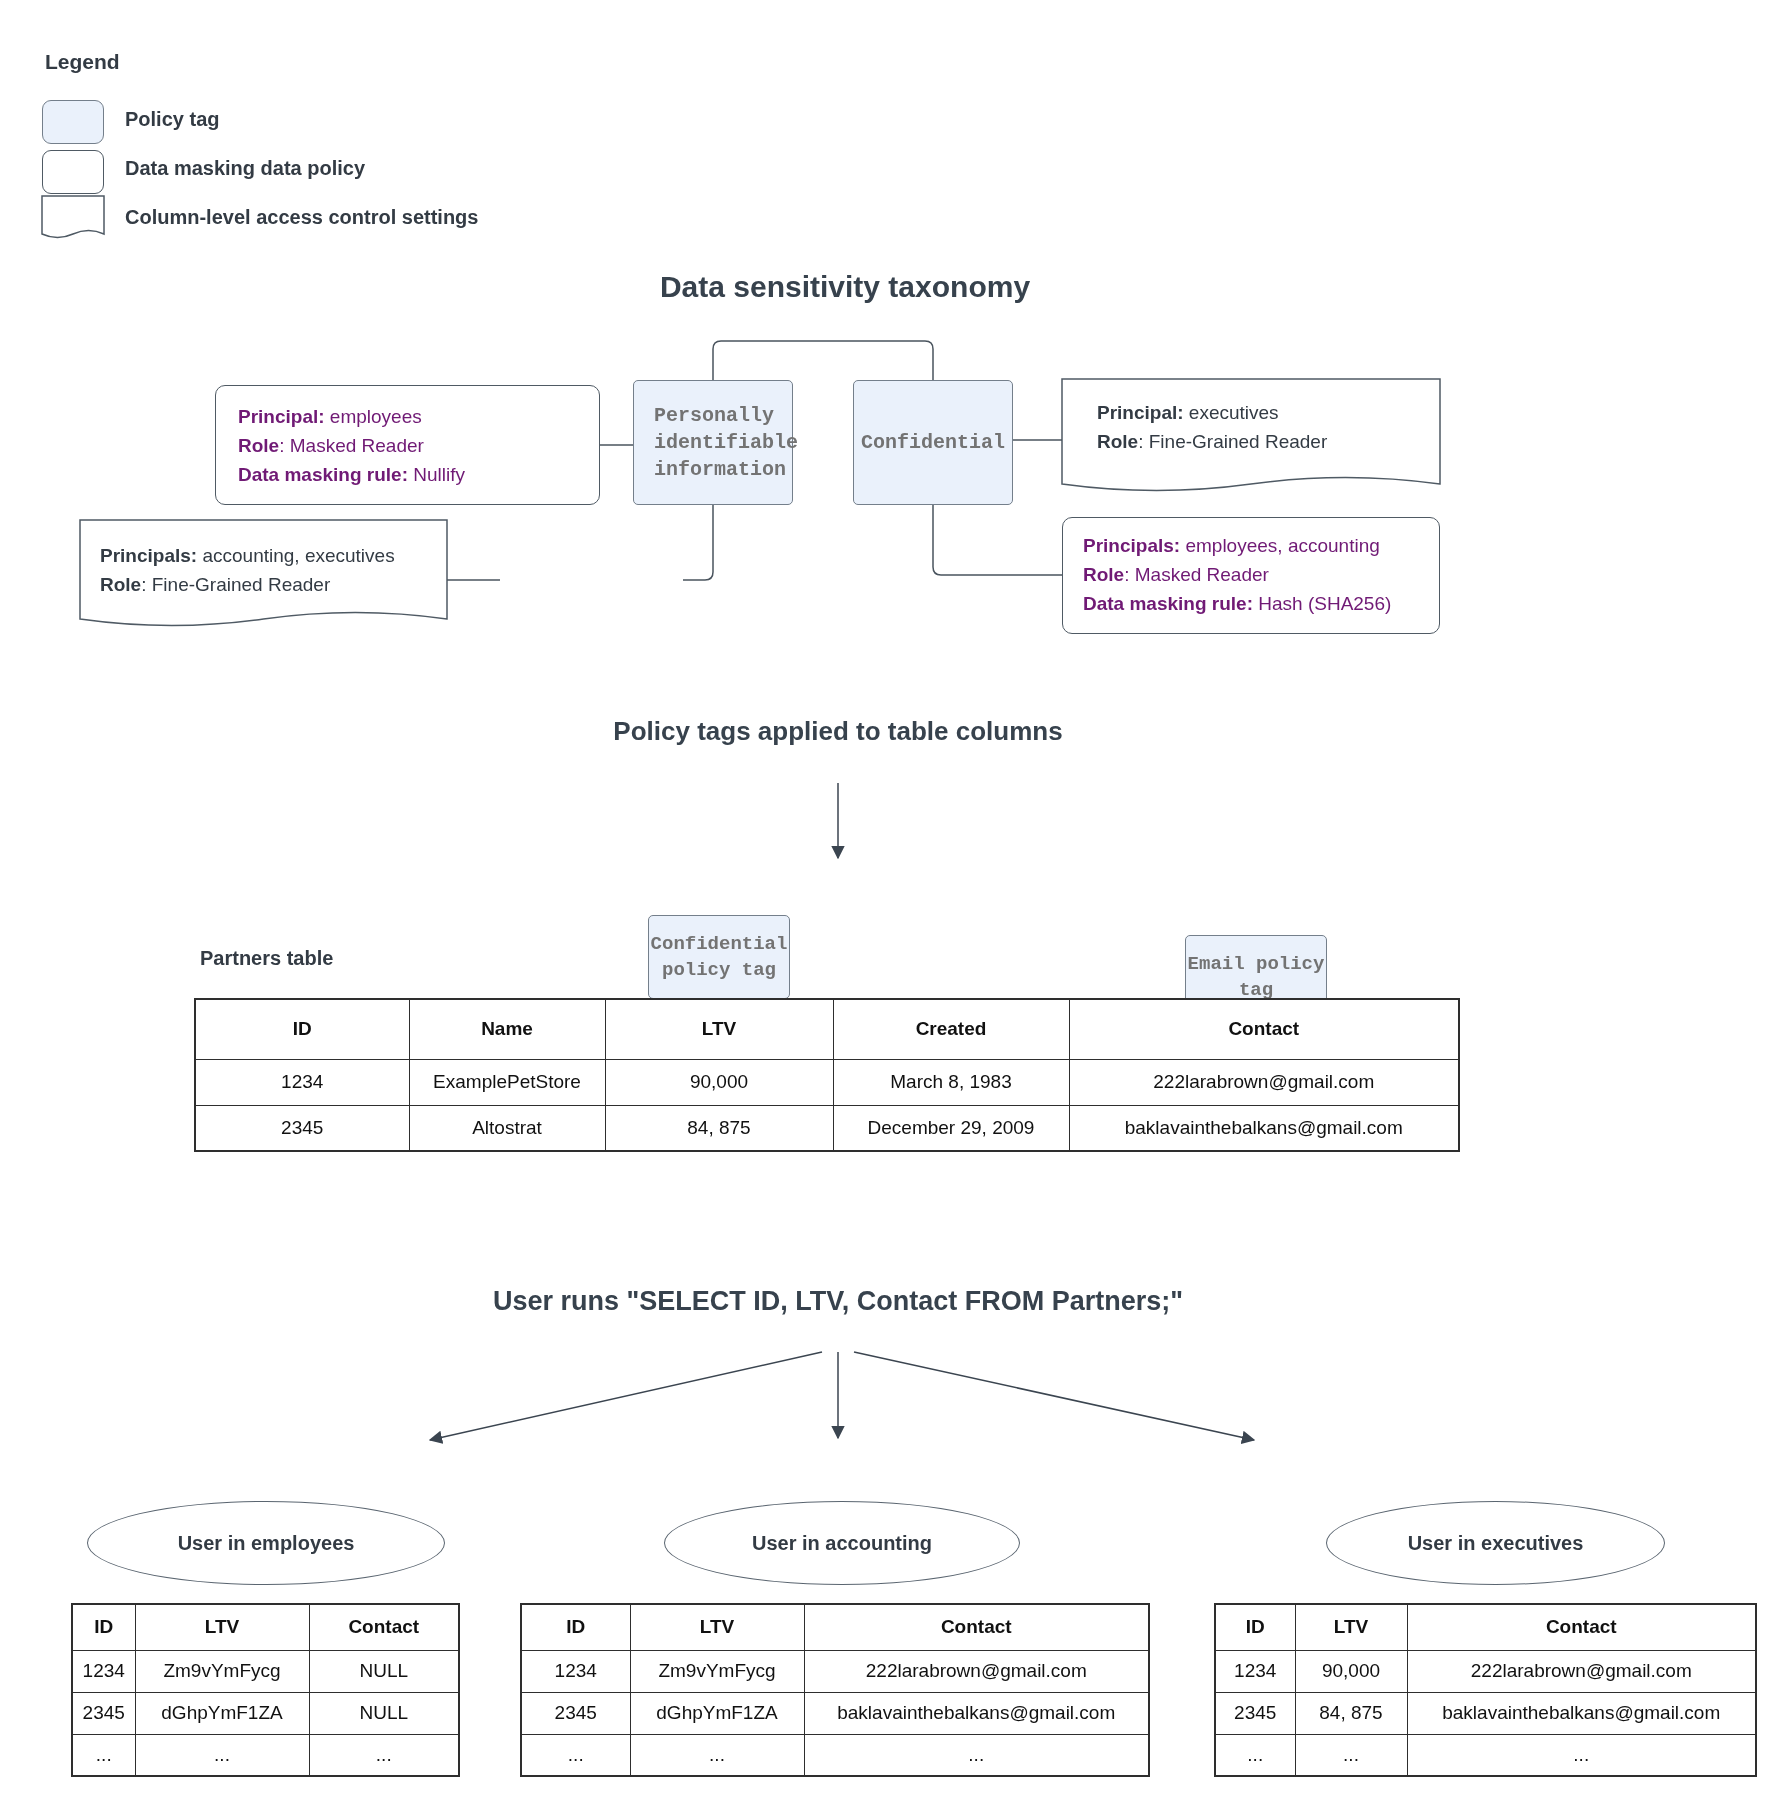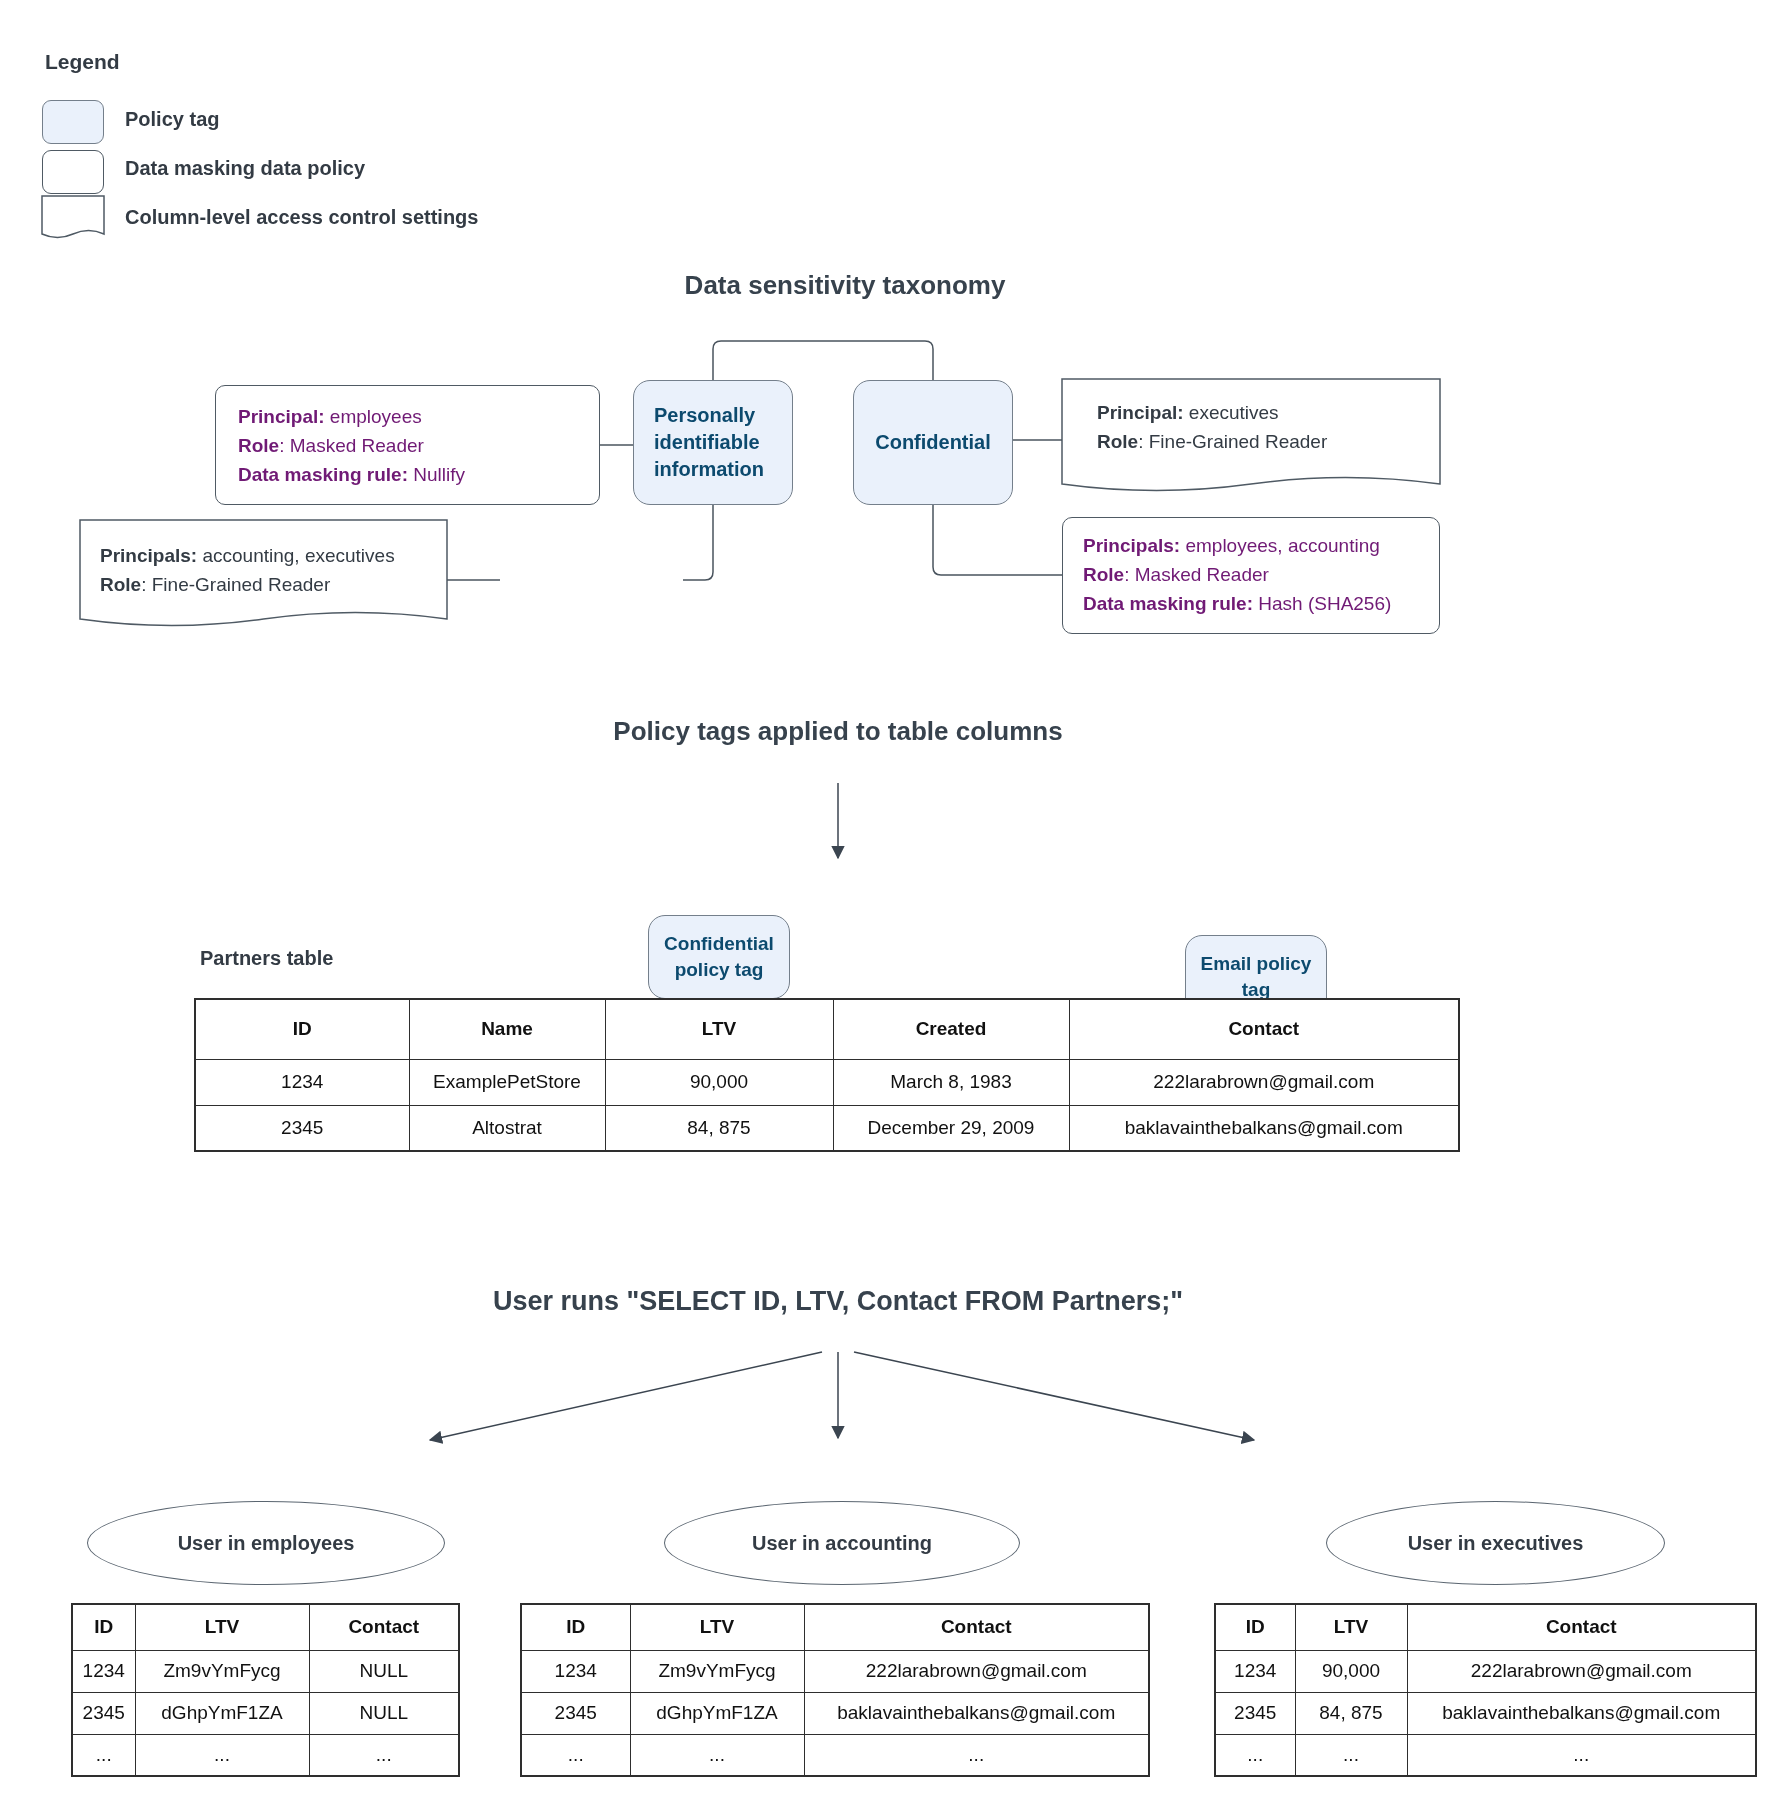--- a/index.html
+++ b/index.html
@@ -3,23 +3,23 @@
 <meta charset="utf-8">
 <style>
   html,body{margin:0;padding:0;background:#ffffff;}
   #canvas{
     position:relative;width:1778px;height:1812px;background:#ffffff;
     font-family:"Liberation Sans",sans-serif;color:#333b44;overflow:hidden;
   }
   svg.layer{position:absolute;left:0;top:0;z-index:1;}
   .node{position:absolute;z-index:2;box-sizing:border-box;}
   .blue-box{
-    background:#EAF1FB;border:1.5px solid #747f8b;border-radius:17px;
+    background:#EAF1FB;border:1.5px solid #747f8b;border-radius:5px;
     display:flex;align-items:center;justify-content:center;text-align:center;
-    font-weight:bold;font-size:20px;line-height:27px;color:#0c4a6e;
+    font-weight:bold;font-size:20px;line-height:27px;color:#737373;font-family:Liberation Mono, monospace;
   }
   .blue-box.left-text{justify-content:flex-start;text-align:left;padding:0 12px 0 20px;}
   .white-box{
     background:#ffffff;border:1.5px solid #4f5a64;border-radius:10px;
     font-size:19px;line-height:29px;color:#701a75;
   }
   .white-box .pad, .wavy-text{padding:16px 0 0 22px;}
   .wavy-text{position:absolute;z-index:2;font-size:19px;line-height:29px;color:#333b44;box-sizing:border-box;}
   .sec-title{position:absolute;z-index:2;text-align:center;font-weight:bold;color:#37424d;}
   .plain-label{position:absolute;z-index:2;font-weight:bold;color:#333b44;}
@@ -69,21 +69,21 @@
     <line x1="854" y1="1352" x2="1254" y2="1440" stroke="#3b4550" stroke-width="1.5" marker-end="url(#ah)"></line>
   </svg>
 
   <div class="plain-label" style="left:45px;top:50px;font-size:21px;">Legend</div>
   <div class="legend-swatch sw-blue" style="left:42px;top:100px;width:62px;height:44px;"></div>
   <div class="legend-swatch sw-white" style="left:42px;top:150px;width:62px;height:44px;"></div>
   <div class="plain-label" style="left:125px;top:108px;font-size:20px;">Policy tag</div>
   <div class="plain-label" style="left:125px;top:157px;font-size:20px;">Data masking data policy</div>
   <div class="plain-label" style="left:125px;top:206px;font-size:20px;">Column-level access control settings</div>
 
-  <div class="sec-title" style="left:0;top:270px;width:1690px;font-size:26px;">Data sensitivity taxonomy</div>
+  <div class="sec-title" style="left:0;top:270px;width:1690px;font-size:30px;">Data sensitivity taxonomy</div>
 
   <div class="node white-box" style="left:215px;top:385px;width:385px;height:120px;">
     <div class="pad">
         <div><b>Principal:</b> employees</div>
         <div><b>Role</b>: Masked Reader</div>
         <div><b>Data masking rule:</b> Nullify</div>
       </div>
   </div>
 
   <div class="node blue-box left-text" style="left:633px;top:380px;width:160px;height:125px;line-height:27px;">Personally identifiable information</div>

